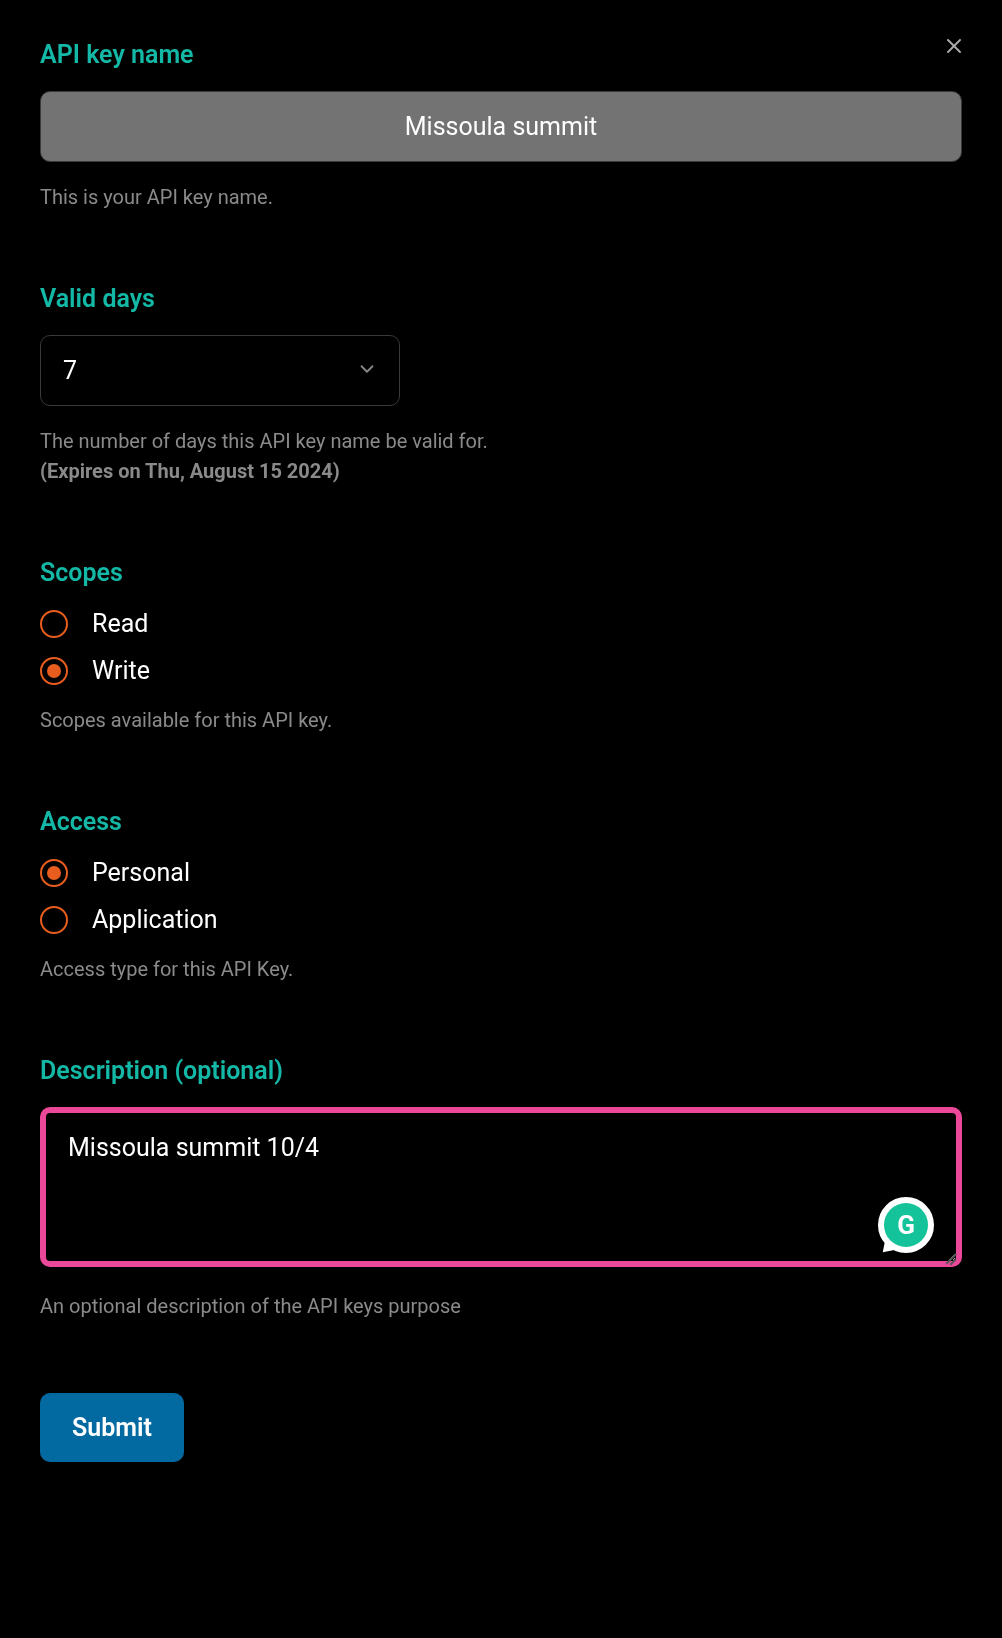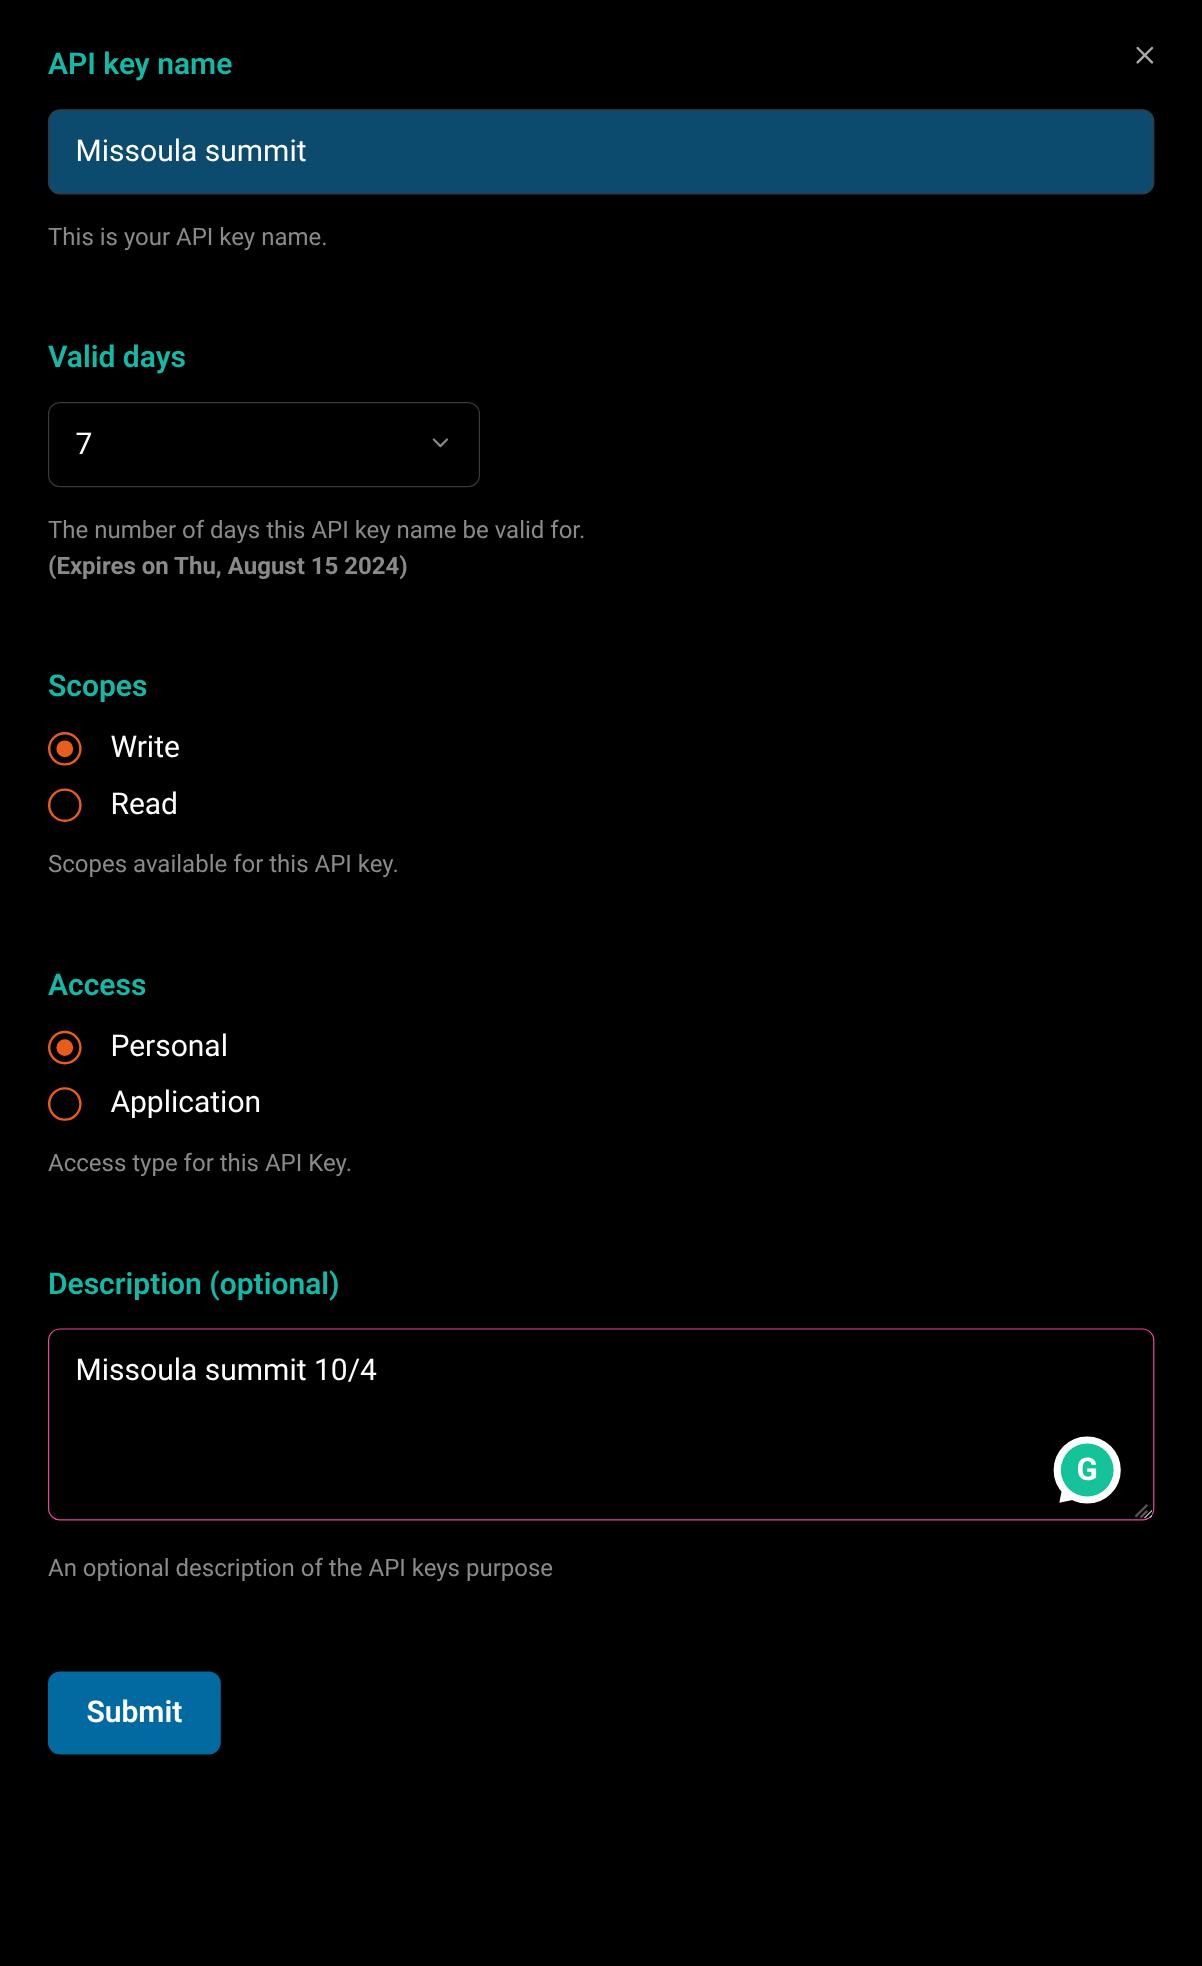--- a/index.html
+++ b/index.html
@@ -43,27 +43,28 @@
     .field-label {
       font-size: 25px;
       font-weight: 600;
       color: #14b8a6;
       margin-bottom: 22px;
       display: block;
     }
     
     .text-input {
       width: 100%;
-      background: #0c4a6e;
+      background: #737373;
       border: 1px solid #3a3a3a;
       border-radius: 10px;
       padding: 20px 22px;
       font-size: 25px;
       color: #fff;
       font-family: inherit;
+      text-align: center;
     }
     
     .helper-text {
       font-size: 20px;
       color: #8a8a8a;
       margin-top: 20px;
       line-height: 1.5;
     }
     
     .helper-text .bold {
@@ -142,21 +143,21 @@
       color: #fff;
     }
     
     .textarea-wrapper {
       position: relative;
     }
     
     .textarea-input {
       width: 100%;
       background: #000;
-      border: 1px solid #ec4899;
+      border: 6px solid #ec4899;
       border-radius: 10px;
       padding: 20px 22px;
       font-size: 25px;
       color: #fff;
       font-family: inherit;
       resize: vertical;
       min-height: 160px;
     }
     
     .grammarly-badge {
@@ -274,26 +275,26 @@
   <div class="helper-text">
     <span>The number of days this API key name be valid for.</span><br>
     <span class="bold">(Expires on Thu, August 15 2024)</span>
   </div>
 </div>
 
 <div class="field-group">
   <label class="field-label">Scopes</label>
   <div class="radio-group">
     <div class="radio-item">
+      <div class="radio-circle"></div>
+      <span class="radio-label">Read</span>
+    </div>
+    <div class="radio-item">
       <div class="radio-circle selected"></div>
       <span class="radio-label">Write</span>
-    </div>
-    <div class="radio-item">
-      <div class="radio-circle"></div>
-      <span class="radio-label">Read</span>
     </div>
   </div>
   <div class="helper-text">Scopes available for this API key.</div>
 </div>
 
 <div class="field-group">
   <label class="field-label">Access</label>
   <div class="radio-group">
     <div class="radio-item">
       <div class="radio-circle selected"></div>

